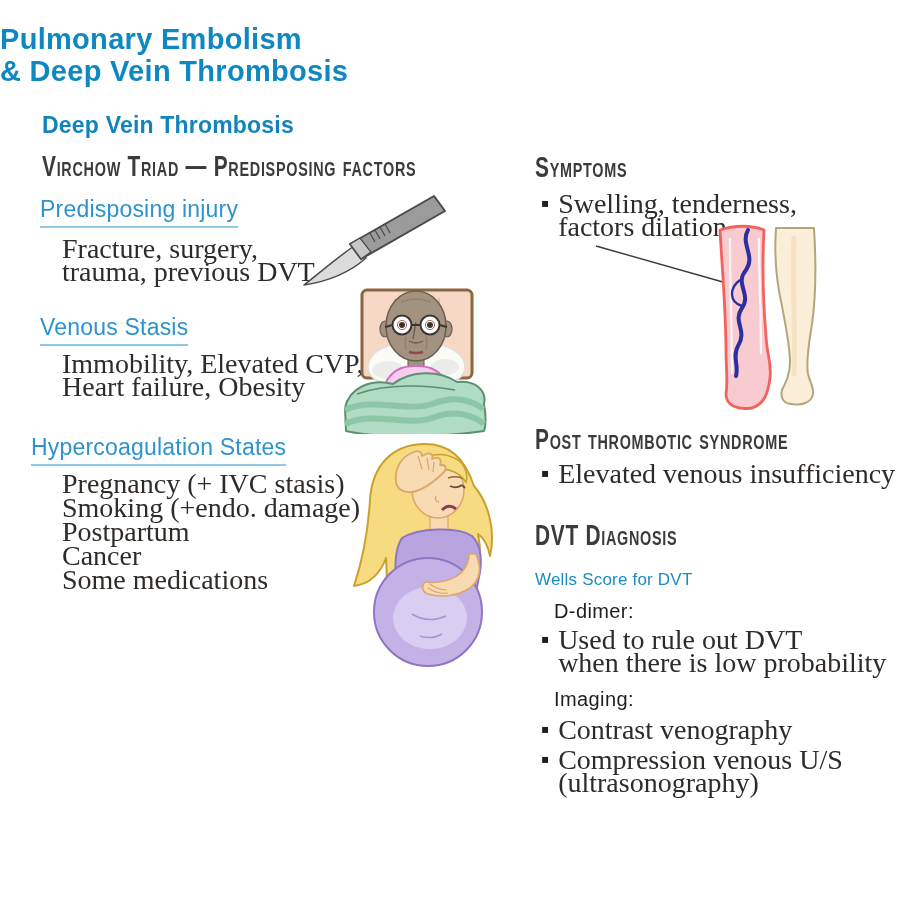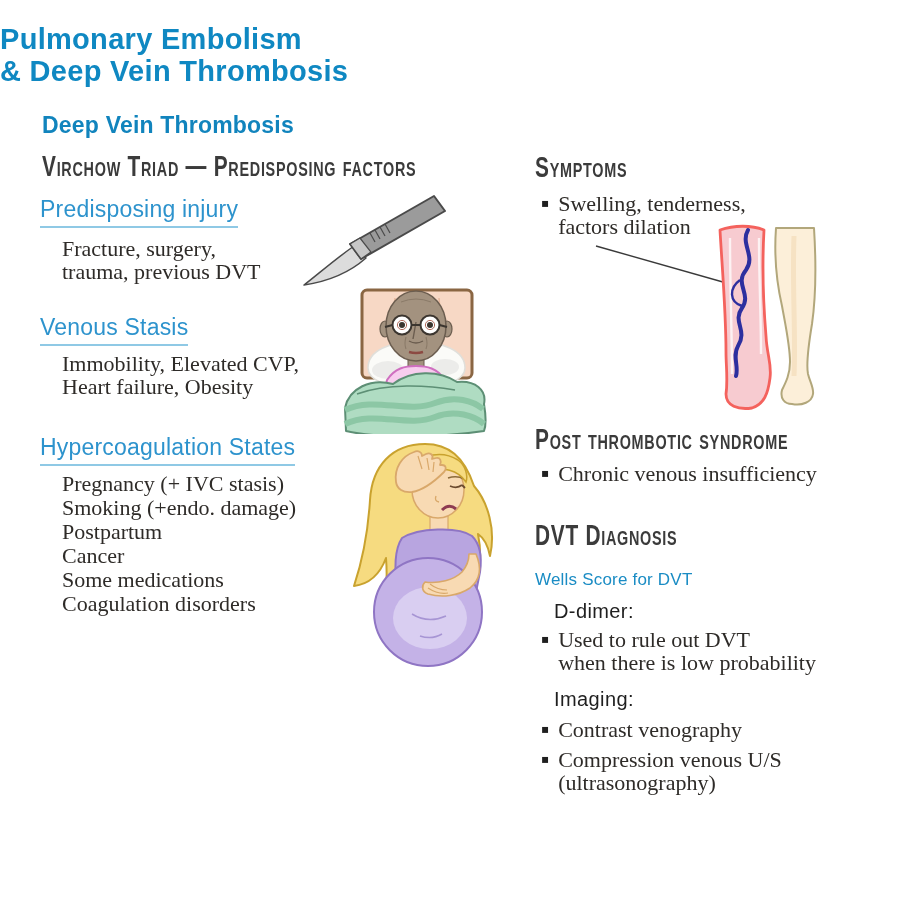--- a/index.html
+++ b/index.html
@@ -6,21 +6,21 @@
   #canvas{position:relative;width:900px;height:900px;background:#ffffff;overflow:hidden;
           font-family:"Liberation Sans",sans-serif;}
   .abs{position:absolute;}
   .title-line{width:900px;text-align:left;font-weight:bold;font-size:29px;line-height:31px;
               letter-spacing:.3px;color:#0f88c2;}
   .section-heading{font-weight:bold;font-size:23px;color:#1184bd;letter-spacing:.2px;}
   .hand{font-variant:small-caps;font-weight:bold;color:#3b3b3b;font-size:29px;line-height:31px;
         letter-spacing:1px;transform:scaleX(0.72);transform-origin:0 50%;white-space:nowrap;}
   .link-heading{font-size:23px;color:#2d93cd;letter-spacing:.2px;display:inline-block;
                 border-bottom:2px solid #8fc9e5;padding-bottom:3px;white-space:nowrap;}
-  .serif{font-family:"Liberation Serif",serif;font-size:22px;line-height:23px;color:#2e2b28;
+  .serif{font-family:"Liberation Serif",serif;font-size:28px;line-height:23px;color:#2e2b28;
          white-space:nowrap;}
   .serif div{white-space:nowrap;}
   .bullet-row{display:flex;gap:9px;}
   .bullet-glyph{font-family:"DejaVu Sans",sans-serif;font-size:12px;line-height:23px;color:#1f1f1f;}
   .sans-label{font-size:20px;color:#1f1f1f;letter-spacing:.4px;}
   .wells{font-size:17px;color:#1a8cc4;letter-spacing:.2px;}
   svg{display:block;}
 </style>
 </head>
 <body>
@@ -78,30 +78,29 @@
       <circle cx="95" cy="43" r="3" fill="#3b352f"></circle>
     <circle cx="67" cy="43" r="4.6" fill="none" stroke="#b06a5a" stroke-width="1"></circle>
     <circle cx="95" cy="43" r="4.6" fill="none" stroke="#b06a5a" stroke-width="1"></circle>
     <path d="M52,98 C60,86 70,84 81,84 C92,84 102,86 110,98 L114,116 L48,116 Z" fill="#f7cdee" stroke="#cf6fc0" stroke-width="2" stroke-linejoin="round"></path>
     <path d="M10,126 C14,106 36,96 58,102 C76,88 104,88 122,100 C140,98 152,108 149,122 C151,134 151,144 149,149 C102,156 40,156 11,149 Z" fill="#afdcc2" stroke="#5d8f75" stroke-width="2" stroke-linejoin="round"></path>
     <path d="M10,128 C40,114 72,132 100,121 C120,113 138,119 148,127" stroke="#8cc7a5" stroke-width="6" fill="none"></path>
     <path d="M10,142 C40,128 72,146 100,135 C120,127 140,134 149,142" stroke="#8cc7a5" stroke-width="6" fill="none"></path>
     <path d="M22,112 C52,101 92,103 120,108" stroke="#5d8f75" stroke-width="1.4" fill="none"></path>
   </svg>
 
-  <div class="abs" style="left:40px;top:434px;">
+  <div class="abs" style="left:31px;top:434px;">
     <span class="link-heading">Hypercoagulation States</span>
   </div>
   <div class="abs serif" style="left:62px;top:472px;line-height:24px;">
     <div>Pregnancy (+ IVC stasis)</div>
     <div>Smoking (+endo. damage)</div>
     <div>Postpartum</div>
     <div>Cancer</div>
     <div>Some medications</div>
-    <div>Coagulation disorders</div>
   </div>
 
   <svg class="abs" style="left:330px;top:438px;" width="182" height="232" viewBox="0 0 182 232">
     <path d="M95,6 C62,6 42,28 40,62 C38,94 32,124 24,148 C40,146 50,136 56,120 C58,146 56,166 48,184 C66,178 78,162 80,138 C80,130 82,122 86,118 L128,104 C130,126 134,144 144,152 C150,136 152,116 148,96 C154,100 158,108 160,118 C166,92 158,64 144,48 C134,18 118,6 95,6 Z" fill="#f6db80" stroke="#c9a22e" stroke-width="2" stroke-linejoin="round"></path>
     <rect x="100" y="76" width="18" height="22" fill="#f8dab3" stroke="#d9a86a" stroke-width="1.2"></rect>
     <path d="M72,100 C88,90 128,88 142,98 C150,106 152,120 150,134 L146,154 C118,136 94,136 68,156 C64,132 64,112 72,100 Z" fill="#b8a5e0" stroke="#8f75c4" stroke-width="2" stroke-linejoin="round"></path>
     <circle cx="98" cy="174" r="54" fill="#c4b2e7" stroke="#8f75c4" stroke-width="2"></circle>
     <ellipse cx="100" cy="180" rx="37" ry="31" fill="#d9cef1"></ellipse>
     <path d="M82,176 Q98,186 116,178 M90,198 Q102,202 112,196" stroke="#a795d4" stroke-width="1.5" fill="none"></path>
     <path d="M146,116 C152,130 150,142 140,150 C128,158 112,160 98,156 C92,154 91,148 95,144 C108,146 124,142 132,134 C137,128 139,122 139,116 Z" fill="#f8dab3" stroke="#d9a86a" stroke-width="1.6" stroke-linejoin="round"></path>
@@ -132,21 +131,21 @@
     <path d="M150,22 C150,70 152,120 152,158 M179,22 C179,60 181,100 181,138" stroke="rgba(255,255,255,0.75)" stroke-width="2.4" fill="none"></path>
     <path d="M160,64 C149,72 149,86 162,90" stroke="#2d2f9f" stroke-width="2.4" fill="none"></path>
     <path d="M168,14 C160,28 176,40 166,54 C154,68 172,78 162,92 C152,106 168,114 158,130 C152,140 159,150 156,160" stroke="#2d2f9f" stroke-width="4" fill="none" stroke-linecap="round"></path>
     <path d="M196,12 C194,40 196,64 202,90 C206,112 210,130 210,146 C210,158 206,166 202,174 C200,182 204,188 212,188 C222,190 232,186 233,178 C234,172 230,166 228,158 C226,148 228,132 232,108 C236,80 236,44 234,12 Z" fill="#fcefd9" stroke="#b2a77b" stroke-width="2" stroke-linejoin="round"></path>
     <path d="M214,20 C212,70 216,120 214,160" stroke="#f6e2c3" stroke-width="5" fill="none"></path>
   </svg>
 
   <div class="abs hand" style="left:535px;top:424px;">Post thrombotic syndrome</div>
   <div class="abs bullet-row" style="left:541px;top:462px;">
     <span class="bullet-glyph">▪</span>
-    <div class="serif">Chronic venous insufficiency</div>
+    <div class="serif">Elevated venous insufficiency</div>
   </div>
 
   <div class="abs hand" style="left:535px;top:520px;">DVT Diagnosis</div>
   <div class="abs wells" style="left:535px;top:570px;">Wells Score for DVT</div>
 
   <div class="abs sans-label" style="left:554px;top:600px;">D-dimer:</div>
   <div class="abs bullet-row" style="left:541px;top:628px;">
     <span class="bullet-glyph">▪</span>
     <div class="serif">
       <div>Used to rule out DVT</div>

